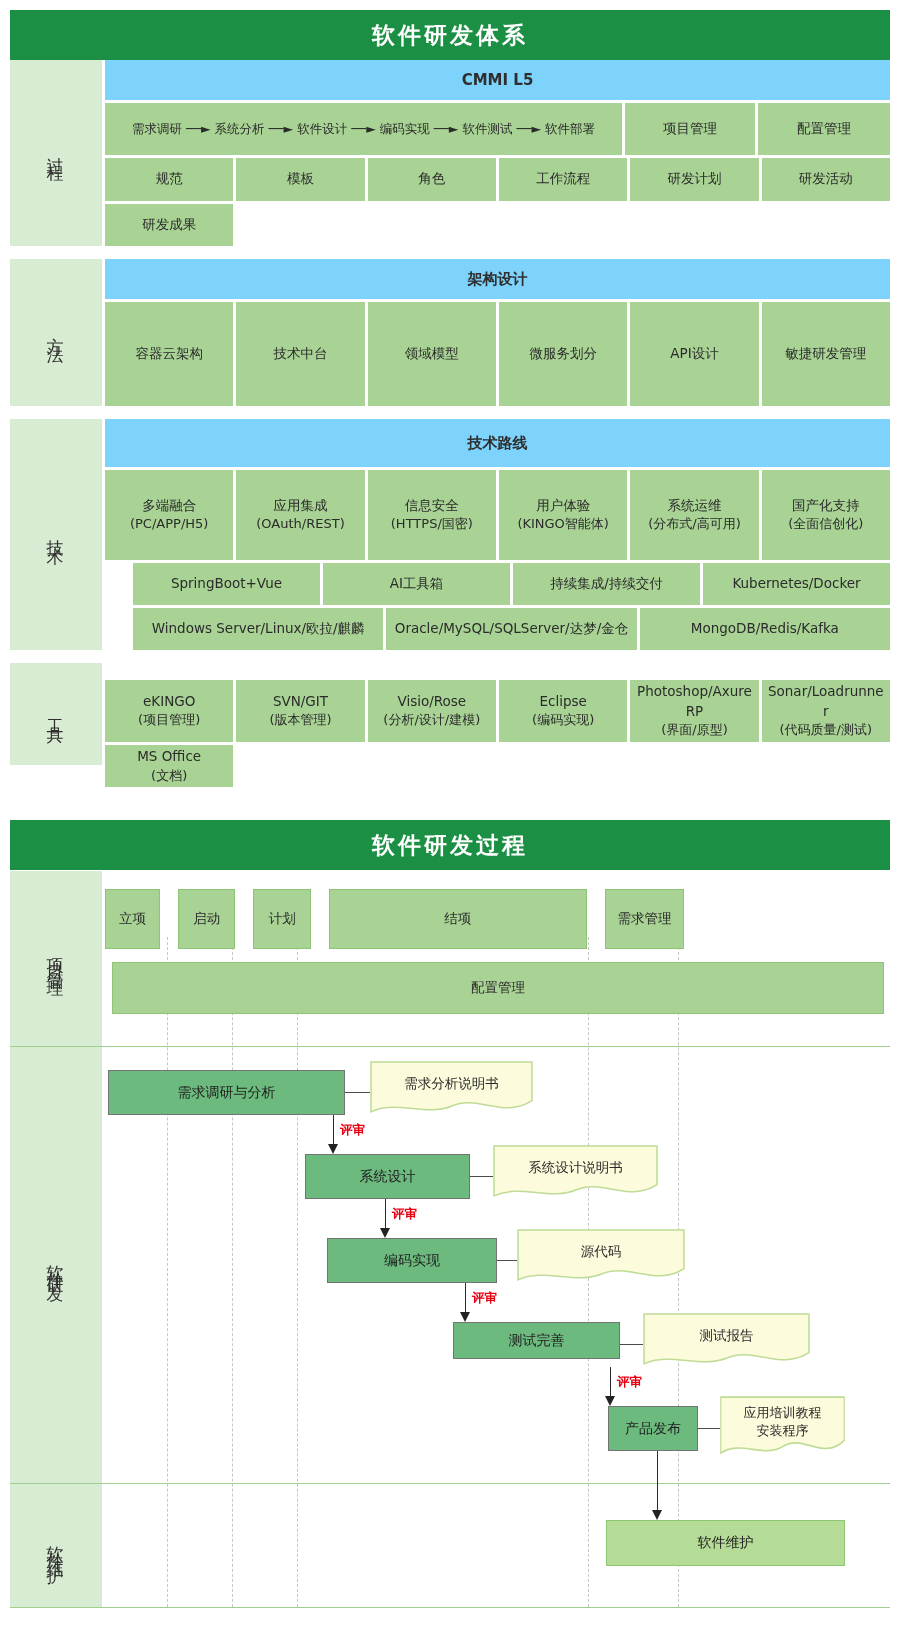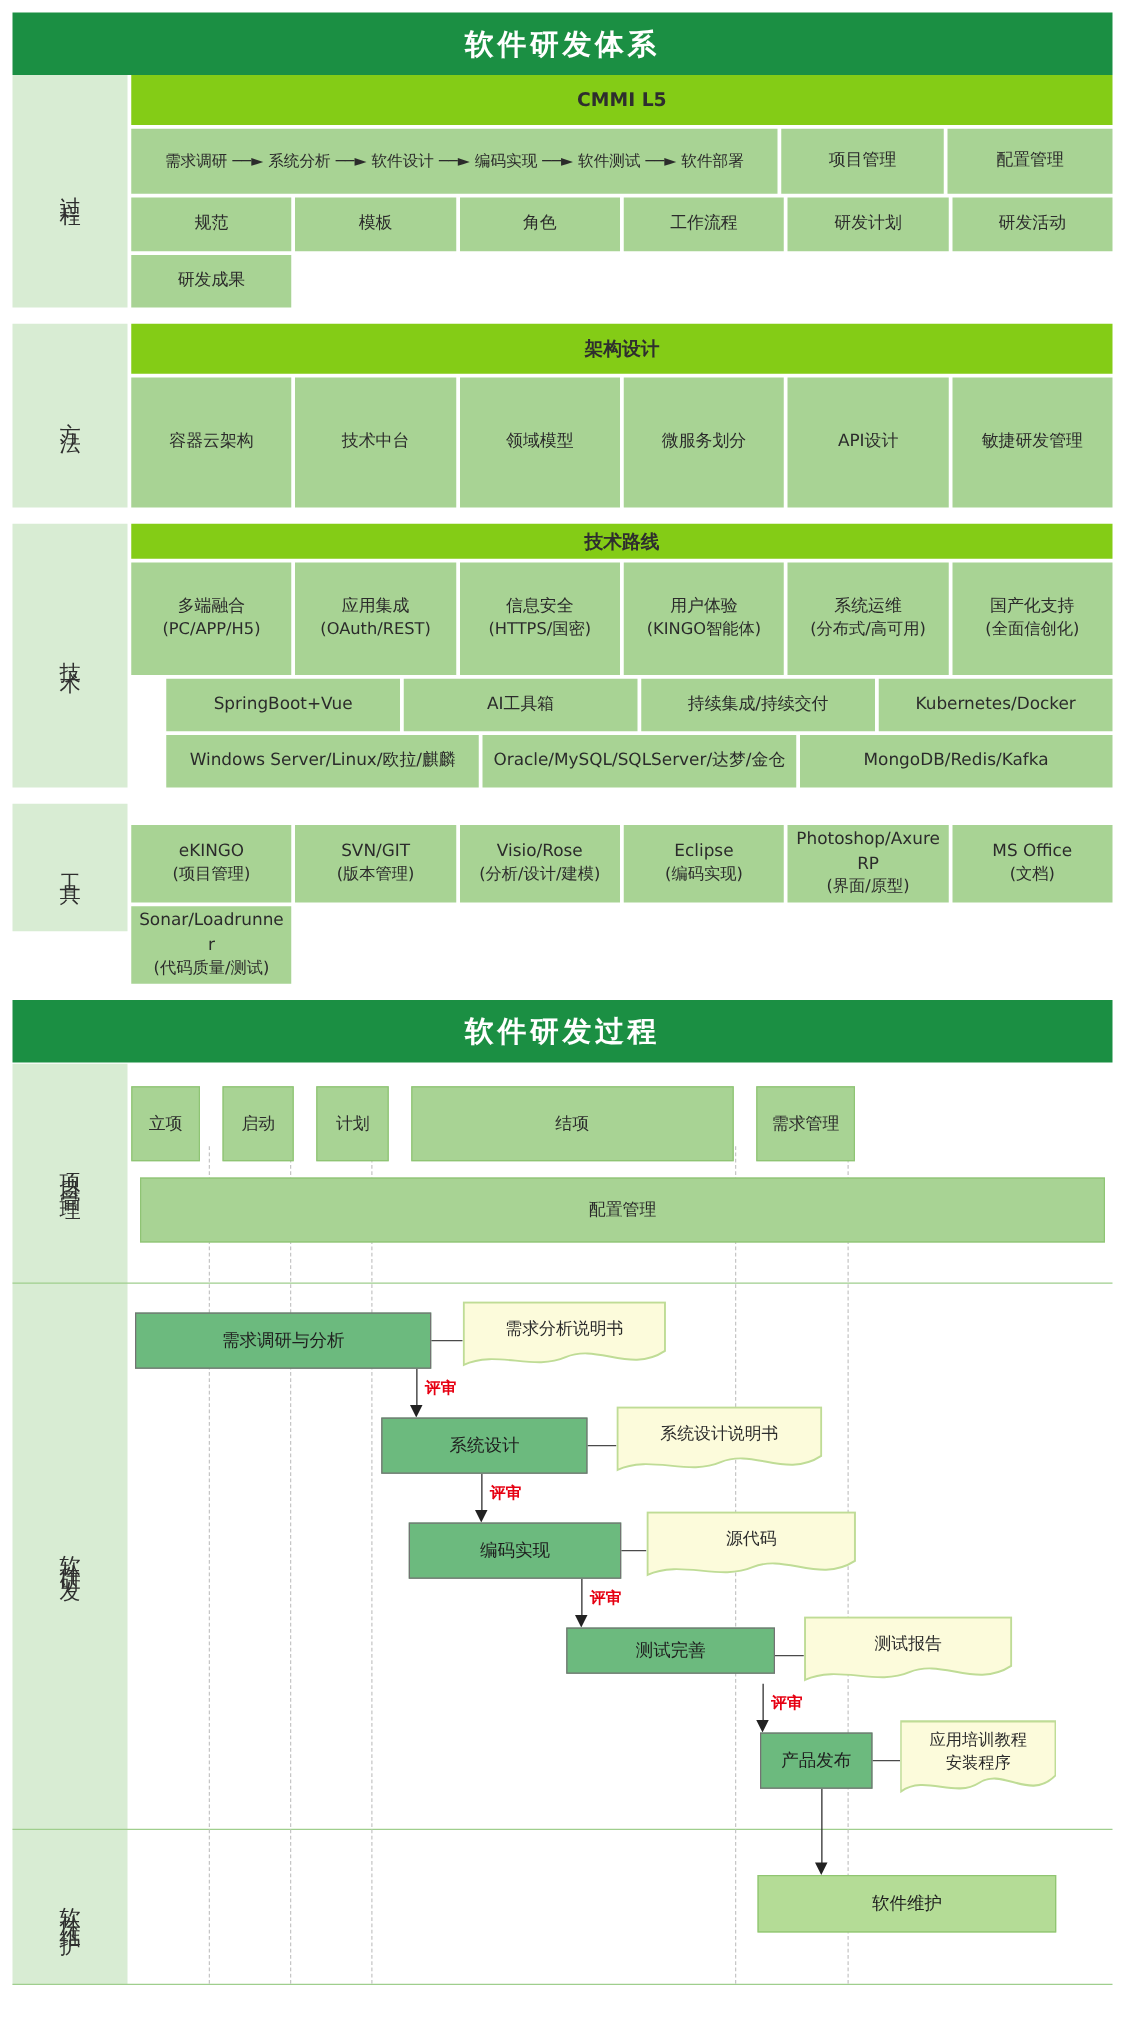--- a/index.html
+++ b/index.html
@@ -24,38 +24,38 @@
   .side {
     width:92px; flex:0 0 92px; background:#D8ECD3; margin-right:3px;
     display:flex; align-items:center; justify-content:center;
   }
   .vlabel {
     writing-mode:vertical-rl; text-orientation:upright;
     font-size:17px; letter-spacing:9px; color:#2e2e2e;
   }
   .content { flex:1; display:flex; flex-direction:column; gap:3px; }
   .banner {
-    background:#84cc16; display:flex; align-items:center; justify-content:center;
+    background:#7dd3fc; display:flex; align-items:center; justify-content:center;
     font-weight:bold; font-size:15px; color:#2e2e2e;
   }
   .grid { display:grid; gap:3px; }
   .cell {
     background:#A8D394; display:flex; flex-direction:column;
     align-items:center; justify-content:center; text-align:center;
     font-size:13.5px; color:#2b2b2b; line-height:1.45; padding:2px 4px;
     word-break:break-word;
   }
   .cell .sub { font-size:13px; }
   .flowrow { grid-template-columns:517fr 130fr 132fr; height:52px; }
   .flowcell { font-size:12.5px; letter-spacing:0; }
   .g7 { grid-template-columns:repeat(6,1fr); }
   .g6 { grid-template-columns:repeat(6,1fr); }
   .g4 { grid-template-columns:repeat(4,1fr); }
   .g3 { grid-template-columns:repeat(3,1fr); }
-  .h40{height:40px;} .h44{height:28px;} .h88{height:88px;}
+  .h40{height:40px;} .h44{height:48px;} .h88{height:88px;}
   .h104{height:104px;} .h90{height:90px;} .h42{height:42px;padding-left:28px;} .h85{height:85px;}
   .spacer14 { height:14px; background:transparent; }
   
   .flowbody { position:relative; height:737px; margin-top:1px; }
   .lane-side {
     position:absolute; left:0; top:0; width:92px; height:737px; background:#D8ECD3;
   }
   .lane-label { position:absolute; left:0; width:92px; display:flex; justify-content:center; }
   .lane-line { position:absolute; left:0; width:880px; height:0; border-top:1px solid #9FCE8D; }
   .dashv { position:absolute; width:0; border-left:1px dashed #C6C6C6; }
@@ -212,26 +212,26 @@
           </div>
         <div class="cell">
             <div>Eclipse</div>
             <div class="sub">(编码实现)</div>
           </div>
         <div class="cell">
             <div>Photoshop/AxureRP</div>
             <div class="sub">(界面/原型)</div>
           </div>
         <div class="cell">
+            <div>Sonar/Loadrunner</div>
+            <div class="sub">(代码质量/测试)</div>
+          </div>
+        <div class="cell">
             <div>MS Office</div>
             <div class="sub">(文档)</div>
-          </div>
-        <div class="cell">
-            <div>Sonar/Loadrunner</div>
-            <div class="sub">(代码质量/测试)</div>
           </div>
       </div>
     </div>
   </div>
 </div>
 
 <div class="sec sec2">
   <div class="sec-header">软件研发过程</div>
 
   <div class="flowbody">

